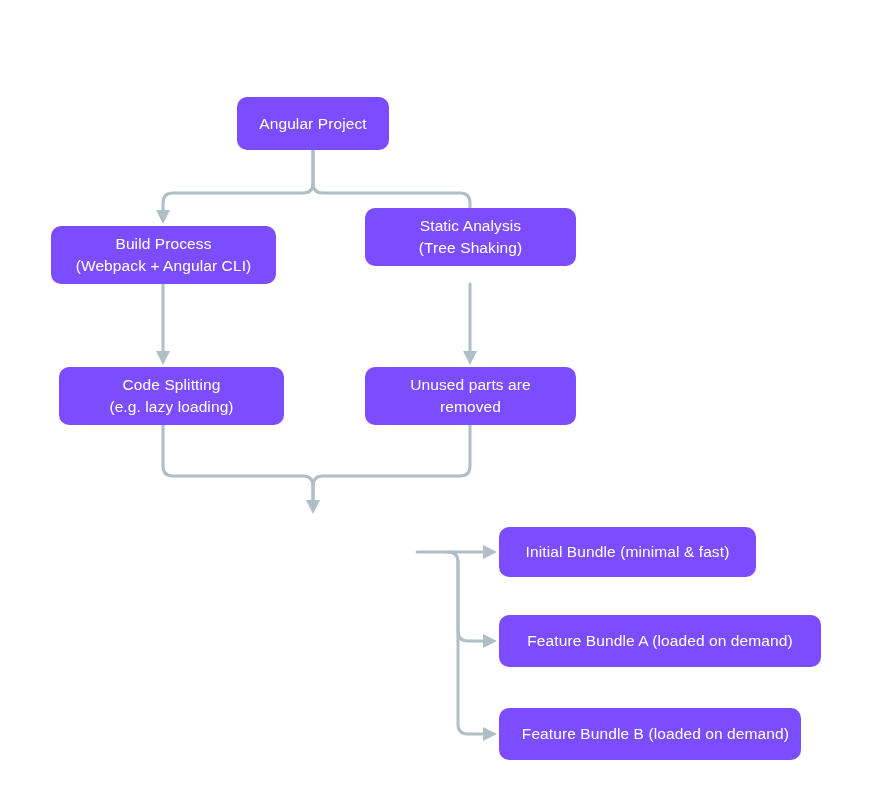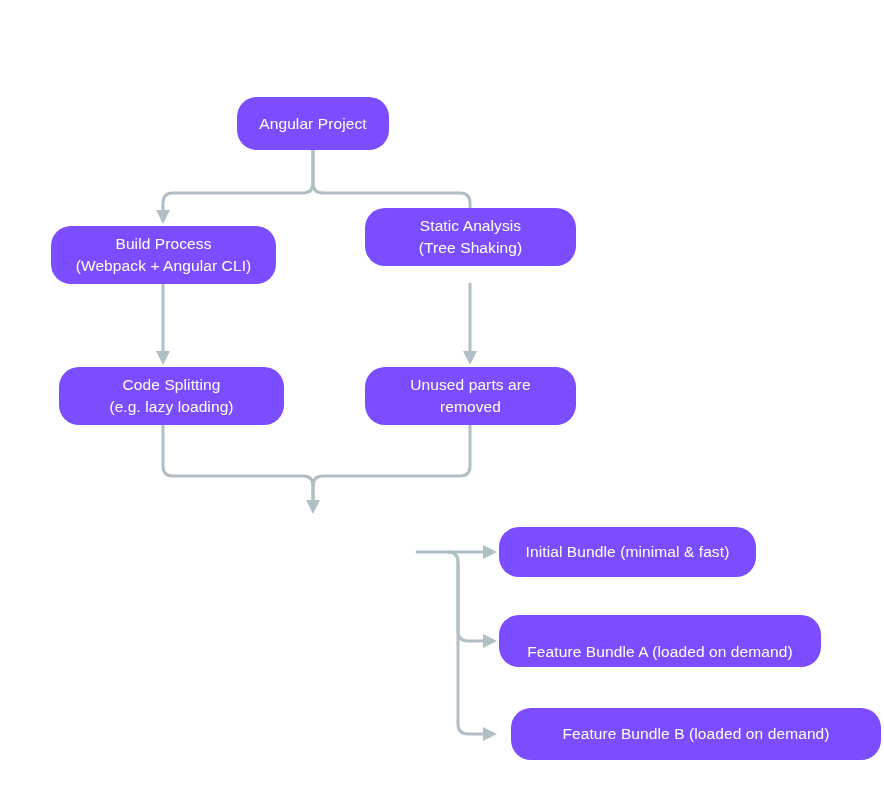--- a/index.html
+++ b/index.html
@@ -33,21 +33,21 @@
     stroke-linejoin: round;
   }
   .arrow-head {
     fill: #b0bec5;
   }
   .node {
     position: absolute;
     box-sizing: border-box;
     background: #7c4dff;
     color: #ffffff;
-    border-radius: 20px;
+    border-radius: 10px;
     display: flex;
     align-items: center;
     justify-content: center;
     text-align: center;
     font-size: 15.5px;
     line-height: 1.42;
     letter-spacing: 0.1px;
     padding: 4px 12px;
     white-space: pre-line;
   }
@@ -130,21 +130,21 @@
   <div class="node" style="left:365px; top:367px; width:211px; height:58px;">
     <span>Unused parts are
 removed</span>
   </div>
 
 
   <div class="node node-1line" style="left:499px; top:527px; width:257px; height:50px;">
     <span>Initial Bundle (minimal &amp; fast)</span>
   </div>
 
-  <div class="node node-1line" style="left:499px; top:615px; width:322px; height:52px;align-items:flex-end;">
+  <div class="node node-1line" style="left:499px; top:615px; width:322px; height:52px;">
     <span>Feature Bundle A (loaded on demand)</span>
   </div>
 
-  <div class="node node-1line" style="left:511px; top:708px; width:370px; height:52px;">
+  <div class="node node-1line" style="left:499px; top:708px; width:302px; height:52px;justify-content:flex-end;">
     <span>Feature Bundle B (loaded on demand)</span>
   </div>
 
 </div>
 
 </body></html>

